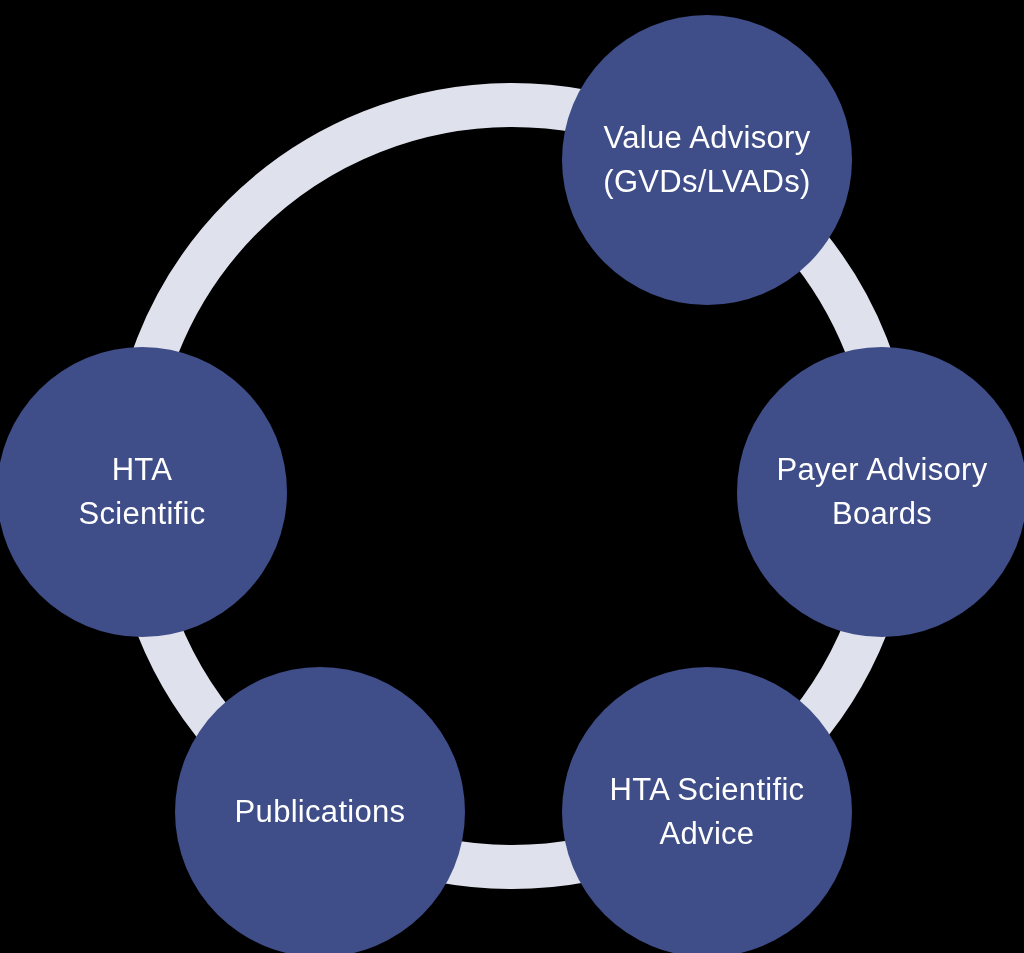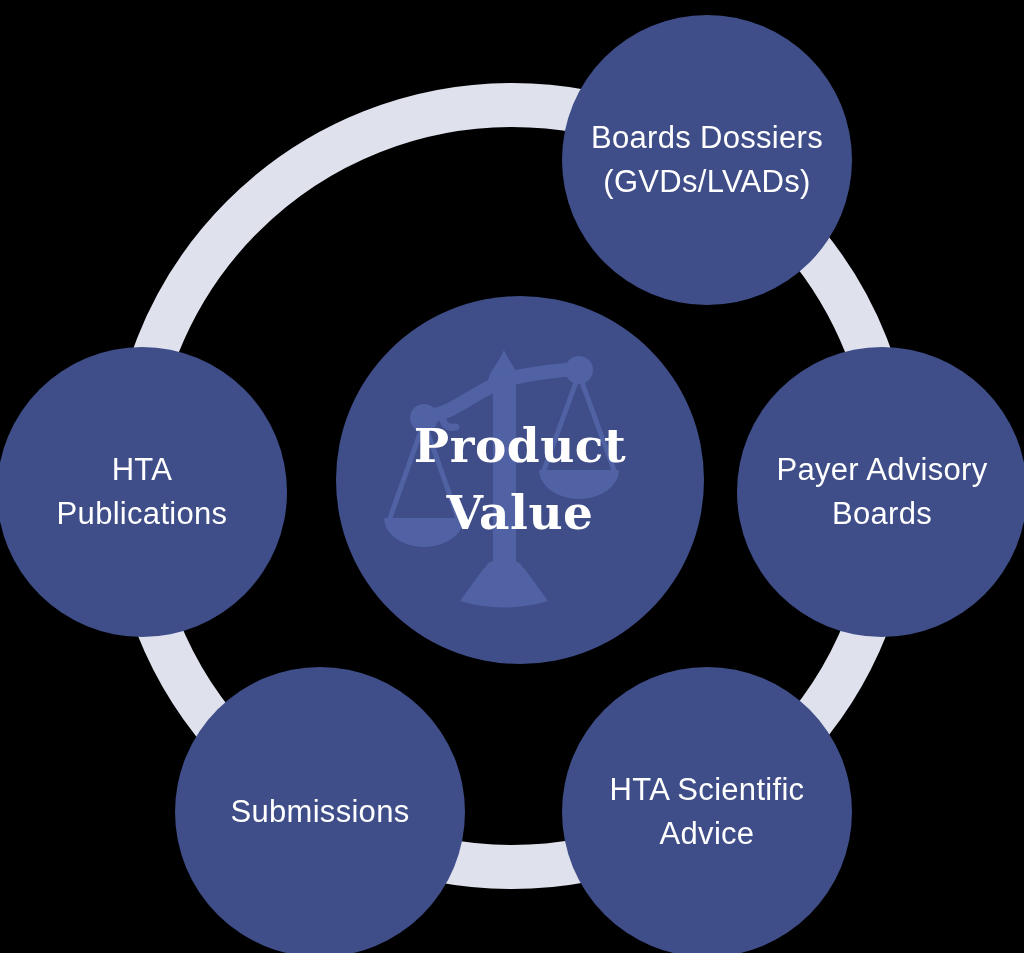--- a/index.html
+++ b/index.html
@@ -99,66 +99,37 @@
 </style>
 </head>
 <body>
 
 <div class="stage">
 
   <div class="ring"></div>
 
 
   <div class="node node-tr">
-    <span class="node-label">Boards Dossiers
+    <span class="node-label">Value Advisory
 (GVDs/LVADs)</span>
   </div>
 
   <div class="node node-r">
     <span class="node-label">Payer Advisory
 Boards</span>
   </div>
 
   <div class="node node-br">
     <span class="node-label">HTA Scientific
 Advice</span>
   </div>
 
   <div class="node node-bl">
-    <span class="node-label">Submissions</span>
+    <span class="node-label">Publications</span>
   </div>
 
   <div class="node node-l">
     <span class="node-label">HTA
-Publications</span>
+Scientific</span>
   </div>
 
-  <div class="center-node">
-    <svg class="scales-svg" width="240" height="260" viewBox="0 0 240 260" fill="none" xmlns="http://www.w3.org/2000/svg">
-
-      <path d="M122,0 C116,14 106,23 106,32 L138,32 C138,23 128,14 122,0 Z" fill="currentColor"></path>
-
-      <rect x="111" y="26" width="23" height="196" rx="10" fill="currentColor"></rect>
-
-      <path d="M42,67 C78,64 96,34 140,26 C160,22 180,20 197,19" stroke="currentColor" stroke-width="14" stroke-linecap="round"></path>
-
-      <path d="M74,57 q-16,0 -13,13 q2,9 13,7" stroke="currentColor" stroke-width="7" stroke-linecap="round"></path>
-
-      <circle cx="42" cy="68" r="14" fill="currentColor"></circle>
-      <circle cx="197" cy="20" r="14" fill="currentColor"></circle>
-
-      <path d="M42,72 L8,168 M42,72 L76,168" stroke="currentColor" stroke-width="5" stroke-linecap="round"></path>
-
-      <path d="M2,168 A40,29 0 0 0 82,168 Z" fill="currentColor"></path>
-
-      <path d="M197,24 L162,120 M197,24 L232,120" stroke="currentColor" stroke-width="5" stroke-linecap="round"></path>
-
-      <path d="M157,120 A40,29 0 0 0 237,120 Z" fill="currentColor"></path>
-
-      <ellipse cx="122" cy="219" rx="19" ry="10" fill="currentColor"></ellipse>
-
-      <path d="M102,218 L142,218 L166,251 Q122,264 78,251 Z" fill="currentColor"></path>
-    </svg>
-    <div class="center-label">Product
-Value</div>
-  </div>
 
 </div>
 
 </body></html>

